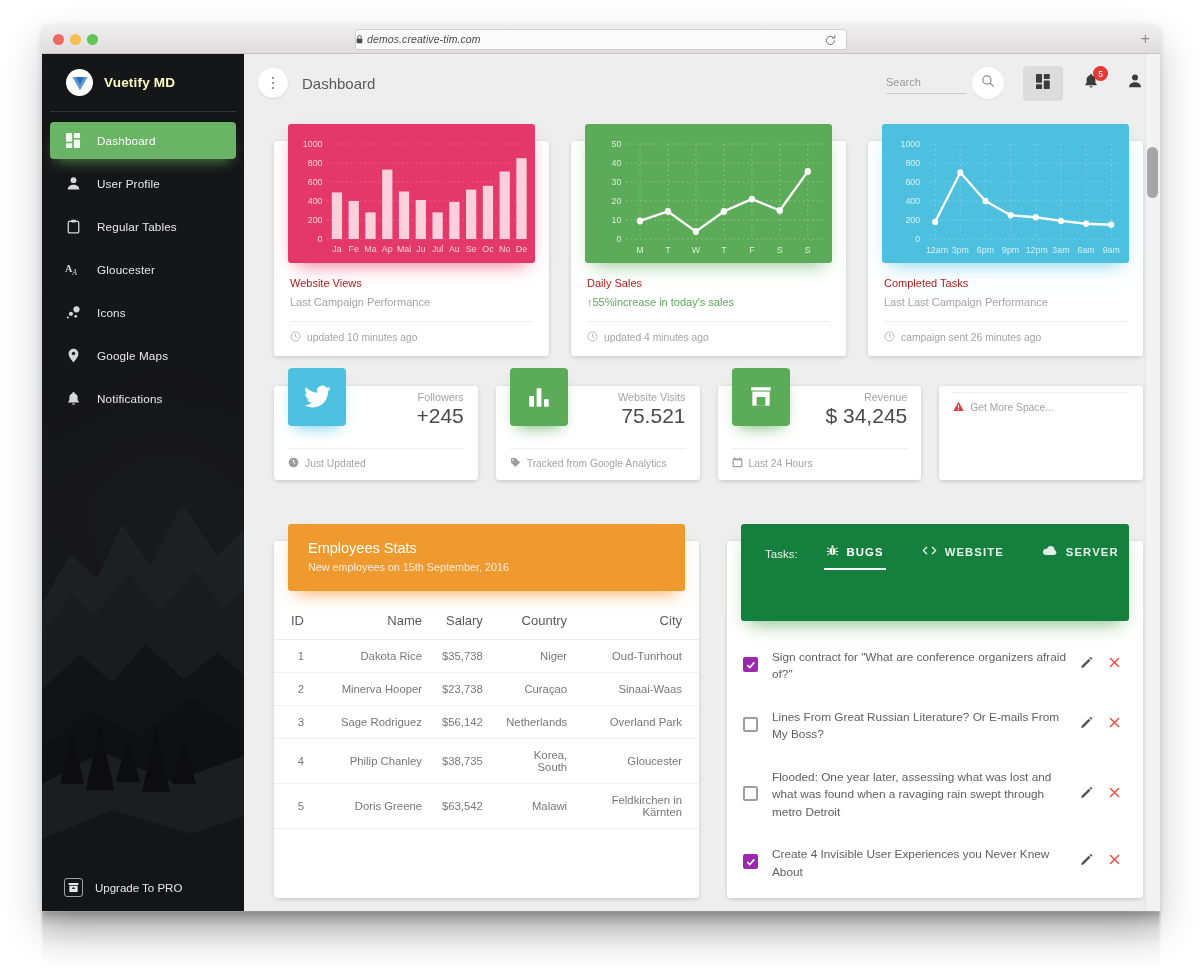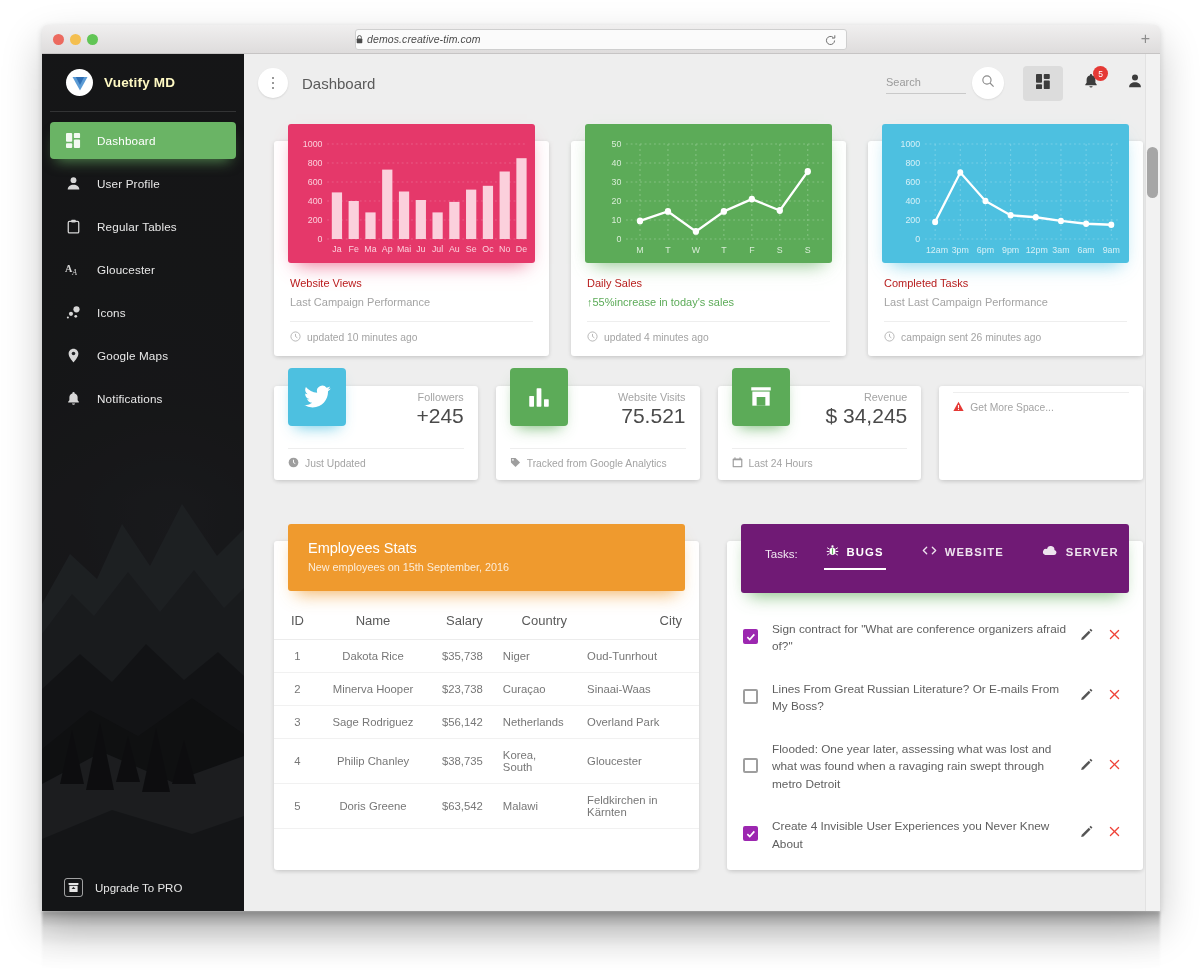--- a/index.html
+++ b/index.html
@@ -214,34 +214,34 @@
 
   
   .bottomrow { margin-top: 32px; gap: 28px; }
   .emp-card { flex: 0 0 425px; margin-top: 29px; }
   .tasks-card { flex: 1; min-width: 0; margin-top: 29px; }
   .hdr-banner {
     margin: -17px 14px 0; border-radius: 3px; padding: 16px 20px 18px;
     color: #fff;
   }
   .hdr-banner.orange { background: #ef9a2e; box-shadow: 0 10px 18px -8px rgba(239,154,46,.8); }
-  .hdr-banner.green { background: #701a75; box-shadow: 0 10px 18px -8px rgba(92,171,88,.8); padding: 14px 24px 0; height: 69px; }
+  .hdr-banner.green { background: #15803d; box-shadow: 0 10px 18px -8px rgba(92,171,88,.8); padding: 14px 24px 0; height: 97px; }
   .banner-title { font-size: 14.5px; margin-bottom: 5px; }
   .banner-sub { font-size: 10.8px; color: rgba(255,255,255,.82); }
 
   table.emp { width: 100%; border-collapse: collapse; margin-top: 14px; }
   table.emp th {
     font-size: 13px; font-weight: 400; color: #5a5a5a;
     padding: 8px 10px 11px; text-align: right;
     border-bottom: 1px solid #ececec;
   }
-  table.emp th.l, table.emp td.l { text-align: center; }
+  table.emp th.l, table.emp td.l { text-align: right; }
   table.emp td {
     font-size: 11.3px; color: #777777; padding: 10px 10px;
-    text-align: left; border-bottom: 1px solid #f1f1f1;
+    text-align: right; border-bottom: 1px solid #f1f1f1;
   }
   table.emp tr:last-child td { border-bottom: 1px solid #f1f1f1; }
   table.emp .colid { width: 36px; padding-left: 17px; }
   table.emp .colname { width: 118px; }
   table.emp .colcity { padding-right: 17px; }
 
   .tabs { display: flex; align-items: center; gap: 0; }
   .tabs-label { font-size: 11.5px; color: rgba(255,255,255,.9); margin-right: 26px; }
   .tab {
     display: flex; align-items: center; gap: 8px;

